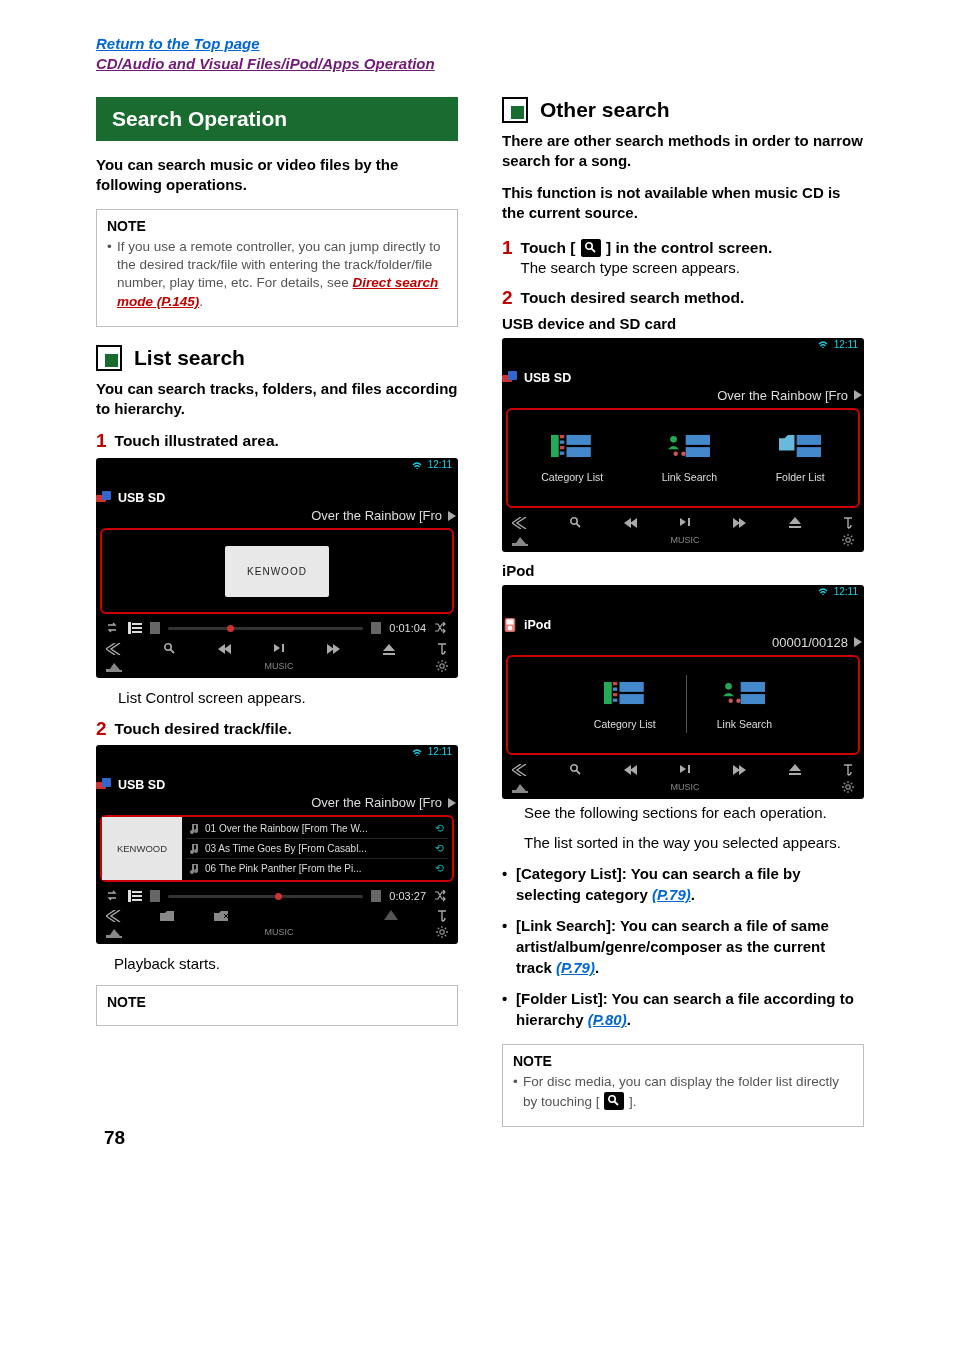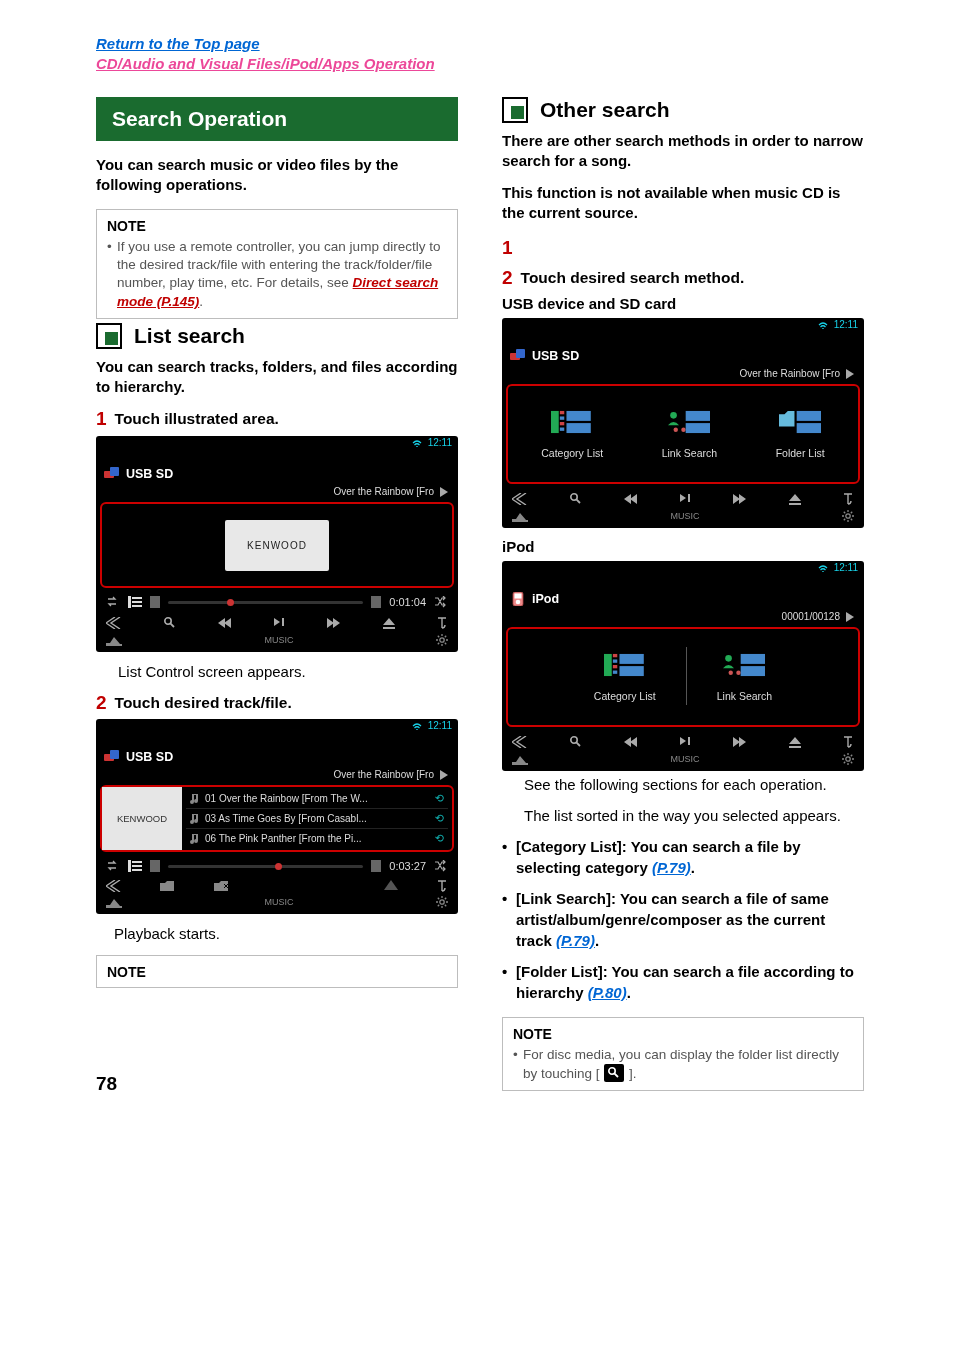--- a/index.html
+++ b/index.html
@@ -1,46 +1,46 @@
 <!DOCTYPE html>
 <html><head>
 <meta charset="utf-8">
 <style>
   * { box-sizing: border-box; margin: 0; padding: 0; }
   html, body { width: 954px; background: #fff; font-family: "Helvetica Neue", Arial, sans-serif; color: #000; }
   .page { width: 934px; padding: 34px 70px 48px 96px; position: relative; }
   .top-links { font-size: 15px; font-weight: 700; font-style: italic; line-height: 1.35; margin-bottom: 22px; }
   .top-links a { color: #0066d4; text-decoration: underline; cursor: pointer; }
-  .top-links .red { color: #ec4899; }
+  .top-links .red { color: #701a75; }
   .columns { display: flex; gap: 44px; }
   .col { flex: 1 1 0; min-width: 0; }
   .green-bar { background: #1a6b2f; color: #fff; font-size: 21px; font-weight: 700; padding: 10px 16px; margin-bottom: 14px; }
   .intro { font-size: 15px; font-weight: 700; line-height: 1.35; margin-bottom: 14px; }
-  .note-box { border: 1px solid #bdbdbd; padding: 8px 10px 3px; margin-bottom: 0; }
+  .note-box { border: 1px solid #bdbdbd; padding: 8px 10px 11px; margin-bottom: 18px; }
   .note-title { font-size: 14px; font-weight: 700; margin-bottom: 4px; }
   .note-list { list-style: none; font-size: 13.5px; line-height: 1.35; color: #555; font-weight: 400; }
   .note-list li { position: relative; padding-left: 10px; margin-bottom: 4px; }
   .note-list li::before { content: "•"; position: absolute; left: 0; top: 0; }
   .note-list .link { color: #c00000; font-weight: 700; font-style: italic; text-decoration: underline; }
   .section-head { display: flex; align-items: center; gap: 12px; margin-bottom: 8px; margin-top: 4px; }
   .section-head .sq { width: 26px; height: 26px; border: 2px solid #000; position: relative; flex: 0 0 26px; }
   .section-head .sq::after { content: ""; position: absolute; right: 2px; bottom: 2px; width: 13px; height: 13px; background: #1a6b2f; }
   .section-head .title { font-size: 21px; font-weight: 700; }
   .subintro { font-size: 15px; font-weight: 700; line-height: 1.35; margin-bottom: 12px; }
   .step { display: flex; align-items: flex-start; gap: 8px; margin-bottom: 6px; }
   .step .num { color: #c00000; font-weight: 900; font-size: 19px; line-height: 1.1; flex: 0 0 auto; font-family: Arial Black, Arial, sans-serif; }
   .step .txt { font-size: 15.5px; font-weight: 900; line-height: 1.3; }
   .step .subtxt { font-size: 15px; font-weight: 400; line-height: 1.35; }
   .screenshot { width: 100%; background: #000; border-radius: 3px; color: #fff; font-size: 11px; margin: 6px 0 10px; overflow: hidden; }
   .ss-status { display: flex; justify-content: flex-end; align-items: center; gap: 6px; padding: 1px 6px 0; font-size: 10px; color: #18d2e8; }
   .ss-status svg { width: 10px; height: 8px; }
-  .ss-header { display: flex; align-items: center; justify-content: space-between; padding: 3px 8px 5px; }
+  .ss-header { display: flex; align-items: center; justify-content: space-between; padding: 3px 0 5px; }
   .ss-header-left { display: flex; align-items: center; gap: 6px; font-size: 12.5px; font-weight: 700; }
   .ss-header-left .src-icon { width: 16px; height: 14px; }
-  .ss-header-right { display: flex; align-items: center; gap: 6px; font-size: 10px; color: #ddd; margin-top: 35px; }
+  .ss-header-right { display: flex; align-items: center; gap: 6px; font-size: 13px; color: #ddd; margin-top: 35px; }
   .ss-header-right svg { width: 10px; height: 10px; }
   .ss-body { border: 2px solid #c00; border-radius: 6px; margin: 0 4px 4px; padding: 10px; display:flex; align-items:center; justify-content:center; min-height: 86px; }
   .kw-box { background: #e8e8e8; color: #222; font-size: 10px; letter-spacing: 1px; font-weight: 400; padding: 20px 22px; border-radius: 2px; }
   .ss-controls { display:flex; align-items:center; justify-content:space-between; padding: 4px 10px; gap: 8px; }
   .ss-controls svg { fill:#aaa; }
   .ss-controls .time { font-size: 11px; color:#ddd; }
   .ss-controls .bar { flex:1; height:3px; background:#333; position:relative; border-radius:2px; }
   .ss-controls .bar::after{ content:""; position:absolute; left:30%; top:-2px; width:7px; height:7px; border-radius:50%; background:#c33; }
   .ss-nav { display:flex; align-items:center; justify-content:space-between; padding: 4px 10px 2px; }
   .ss-nav svg { fill:#aaa; }
@@ -57,21 +57,21 @@
   .cat-item { display:flex; flex-direction:column; align-items:center; gap:10px; font-size:10.5px; color:#ddd;text-align:right; }
   .cat-icon { width:42px; height:30px; }
   .result-text { font-size:15px; line-height:1.35; padding-left: 22px; margin-bottom:10px; }
   .caption { font-size:15px; font-weight:700; margin: 6px 0 4px; }
   .bullets { list-style:none; font-size:15px; font-weight:700; line-height:1.4; margin-top:4px; }
   .bullets li { position:relative; padding-left:14px; margin-bottom:10px; }
   .bullets li::before { content:"•"; position:absolute; left:0; top:0; }
   .bullets .pg { color:#0066d4; font-style:italic; text-decoration:underline; }
   .inline-icon { display:inline-block; vertical-align:-4px; width:20px; height:18px; background:#000; border-radius:2px; position:relative; margin:0 1px; }
   .inline-icon svg { position:absolute; left:3px; top:2px; width:14px; height:14px; fill:#fff; }
-  .page-num { position:absolute; left:96px; bottom:44px; font-size:19px; font-weight:900; }
+  .page-num { position:absolute; left:104px; bottom:44px; font-size:19px; font-weight:900; }
   .vdiv { width:1px; background:#555; align-self:stretch; margin: 2px 0; }
 </style>
 </head>
 <body>
 
 <svg width="0" height="0" style="position:absolute">
   <defs>
     <g id="i-wifi">
         <path d="M1 4 Q5 0 9 4 M2.5 6 Q5 3.5 7.5 6 M5 8 L5 8" stroke="#18d2e8" stroke-width="1.2" fill="none"></path>
         <circle cx="5" cy="8" r="0.9" fill="#18d2e8"></circle>
@@ -397,20 +397,26 @@
 
       <div class="section-head" style="margin-top:0">
         <span class="sq"></span>
         <span class="title">Other search</span>
       </div>
       <p class="subintro">There are other search methods in order to narrow search for a song.</p>
       <p class="subintro" style="margin-bottom:14px">This function is not available when music CD is the current source.</p>
 
       <div class="step">
         <span class="num">1</span>
+        <span>
+          <span class="txt"><span>Touch [ </span><span class="inline-icon"><svg style="color:#fff">
+                  <use href="#i-mag"></use>
+                </svg></span><span> ] in the control screen.</span></span><br>
+          <span class="subtxt">The search type screen appears.</span>
+        </span>
       </div>
 
       <div class="step" style="margin-top:10px">
         <span class="num">2</span>
         <span class="txt">Touch desired search method.</span>
       </div>
 
       <p class="caption">USB device and SD card</p>
 
       <div class="screenshot">

